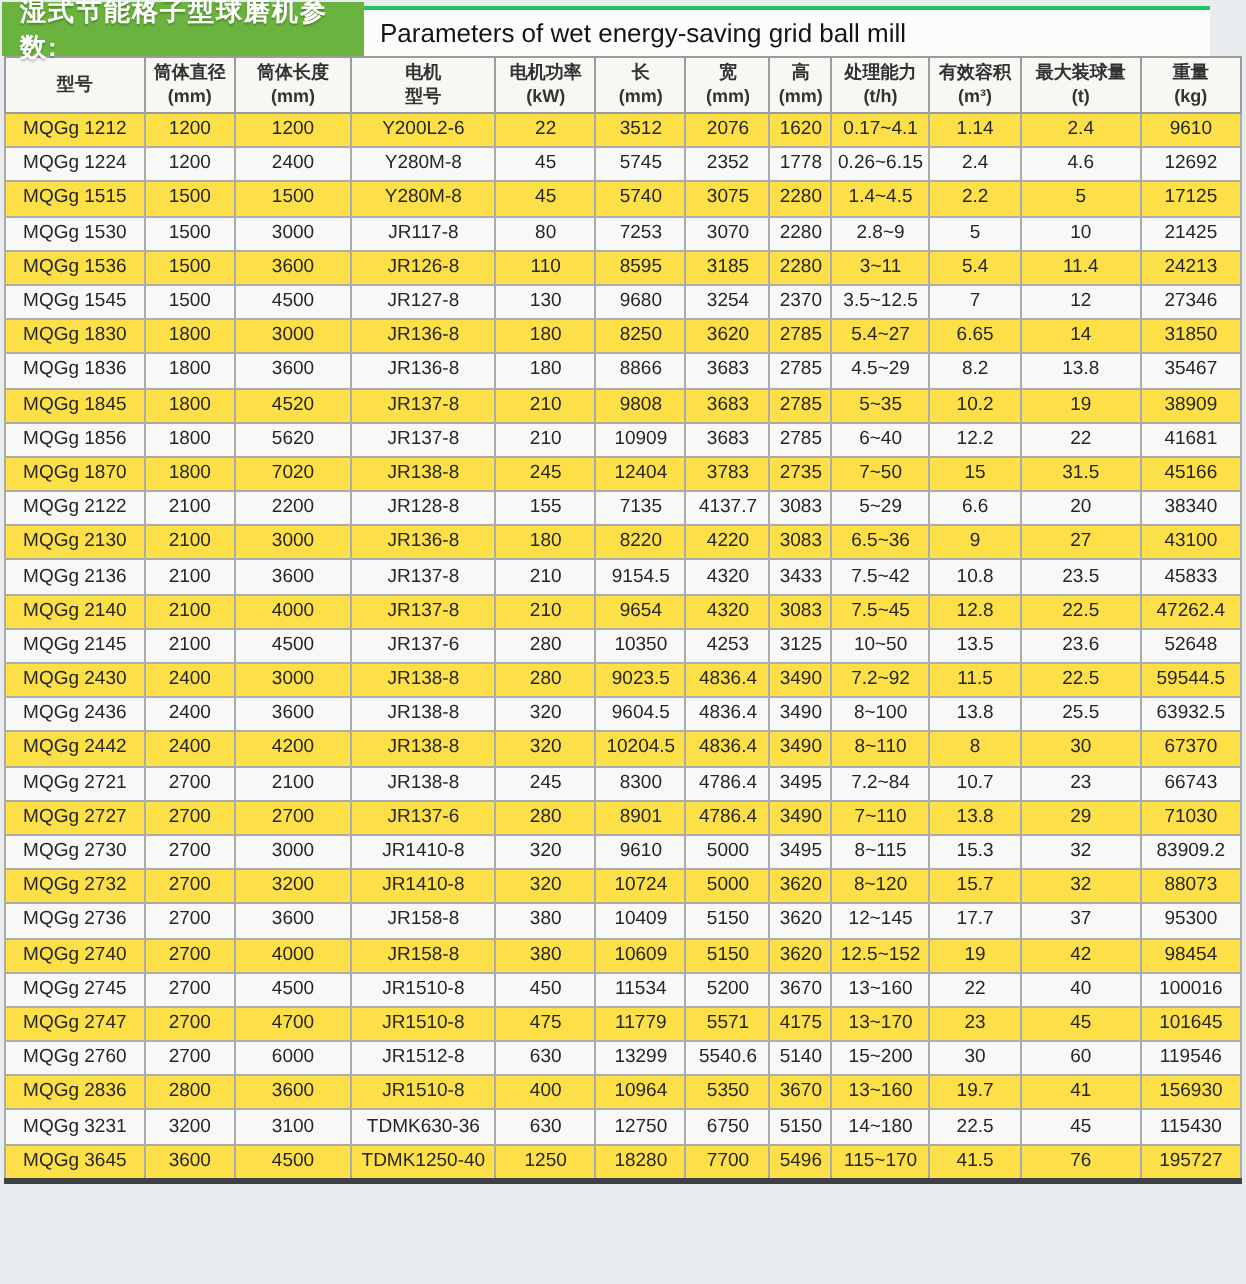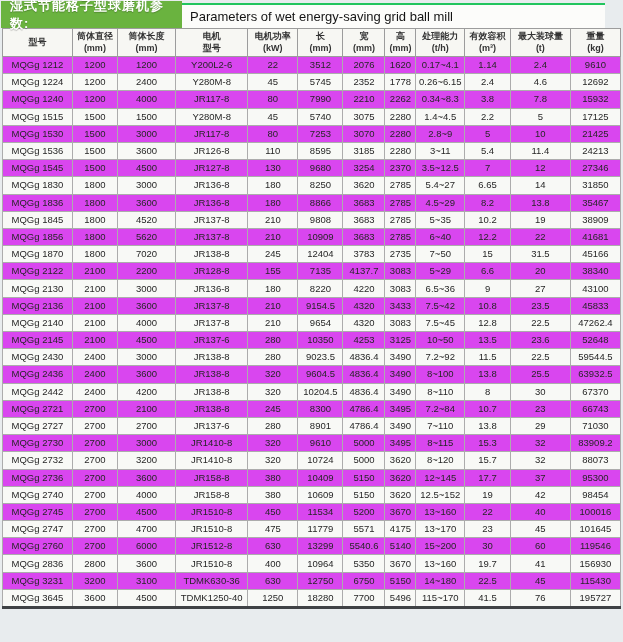--- a/index.html
+++ b/index.html
@@ -24,21 +24,21 @@
     flex:1;margin-top:3px;
     border-top:2px solid #22c55e;
     background:#fcfcfa;
     display:flex;align-items:center;padding-left:8px;
     font-size:13px;font-weight:normal;color:#141414;
   }
   
   table.params{
     width:619px;margin:0 2px;
     border-collapse:collapse;table-layout:fixed;
-    background:#d946ef;
+    background:#fde047;
     border:1px solid #8d8d8d;
     border-bottom:3px solid #3f4245;
   }
   table.params th{
     border:1px solid #9c9c9c;
     background:#f7f7f3;
     font-size:9px;font-weight:bold;color:#333;
     height:25px;padding:1px 0;line-height:1.25;
     text-align:center;vertical-align:middle;
     overflow:hidden;white-space:nowrap;
@@ -156,34 +156,20 @@
           <td>45</td>
           <td>5745</td>
           <td>2352</td>
           <td>1778</td>
           <td>0.26~6.15</td>
           <td>2.4</td>
           <td>4.6</td>
           <td>12692</td>
         </tr>
         <tr>
-          <td>MQGg 1240</td>
-          <td>1200</td>
-          <td>4000</td>
-          <td>JR117-8</td>
-          <td>80</td>
-          <td>7990</td>
-          <td>2210</td>
-          <td>2262</td>
-          <td>0.34~8.3</td>
-          <td>3.8</td>
-          <td>7.8</td>
-          <td>15932</td>
-        </tr>
-        <tr>
           <td>MQGg 1515</td>
           <td>1500</td>
           <td>1500</td>
           <td>Y280M-8</td>
           <td>45</td>
           <td>5740</td>
           <td>3075</td>
           <td>2280</td>
           <td>1.4~4.5</td>
           <td>2.2</td>

